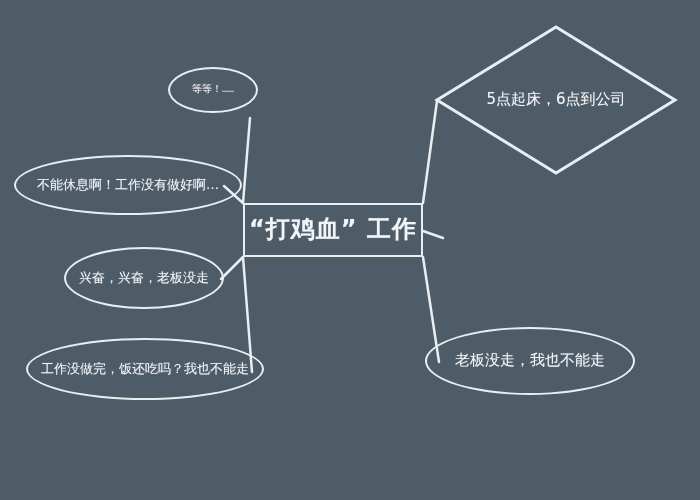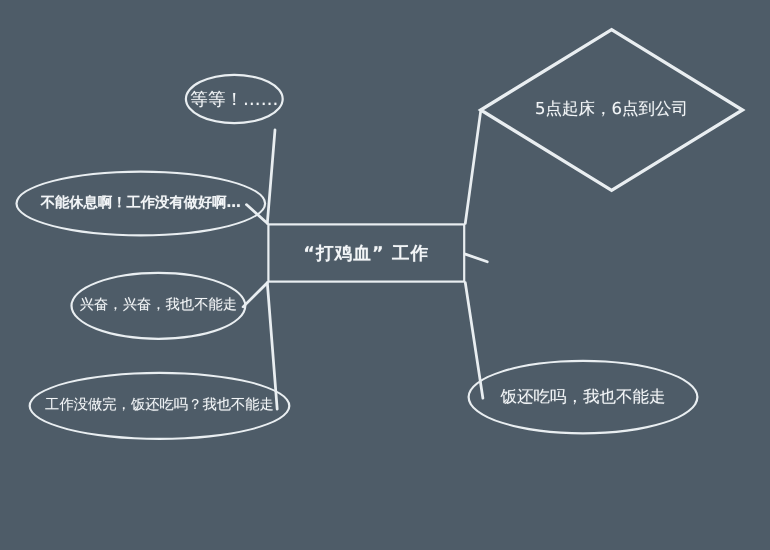--- a/index.html
+++ b/index.html
@@ -53,25 +53,25 @@
     position: absolute;
     top: 0; left: 0;
     width: 100%;
     height: 100%;
   }
   .diamond-label {
     position: relative;
     z-index: 2;
   }
   #node-center {
-    font-size: 16px;
+    font-size: 24px;
     font-weight: bold;
     letter-spacing: 1px;
   }
-  .lbl-sm { font-size: 16px; }
+  .lbl-sm { font-size: 10px; font-family: Liberation Mono, monospace; }
   .lbl-md { font-size: 13px; }
   .lbl-lg { font-size: 15px; }
 </style>
 </head>
 <body>
 
 <div id="canvas">
 
   <svg id="edges" viewBox="0 0 700 500" xmlns="http://www.w3.org/2000/svg">
     <g fill="none" stroke="#e9eef1" stroke-width="2.5" stroke-linecap="round">
@@ -86,37 +86,37 @@
   </svg>
 
   <div class="node rect" id="node-center" style="left:243px; top:203px; width:180px; height:54px;">
     <span>“打鸡血” 工作</span>
   </div>
 
   <div class="node ellipse lbl-sm" style="left:168px; top:67px; width:90px; height:46px;">
     <span>等等！……</span>
   </div>
 
-  <div class="node ellipse lbl-md" style="left:14px; top:155px; width:228px; height:60px;font-weight:bold;">
+  <div class="node ellipse lbl-md" style="left:14px; top:155px; width:228px; height:60px;">
     <span>不能休息啊！工作没有做好啊…</span>
   </div>
 
   <div class="node ellipse lbl-md" style="left:64px; top:247px; width:160px; height:62px;">
-    <span>兴奋，兴奋，我也不能走</span>
+    <span>兴奋，兴奋，老板没走</span>
   </div>
 
   <div class="node ellipse lbl-md" style="left:26px; top:338px; width:238px; height:62px;">
     <span>工作没做完，饭还吃吗？我也不能走</span>
   </div>
 
   <div class="node diamond-wrap lbl-lg" style="left:434px; top:24px; width:244px; height:152px;">
     <svg class="diamond-shape" viewBox="0 0 244 152" xmlns="http://www.w3.org/2000/svg" preserveAspectRatio="none">
       <polygon points="122,3 241,76 122,149 3,76" fill="none" stroke="#e9eef1" stroke-width="3"></polygon>
     </svg>
     <span class="diamond-label">5点起床，6点到公司</span>
   </div>
 
 
   <div class="node ellipse lbl-lg" style="left:425px; top:327px; width:210px; height:68px;">
-    <span>饭还吃吗，我也不能走</span>
+    <span>老板没走，我也不能走</span>
   </div>
 
 </div>
 
 </body></html>

